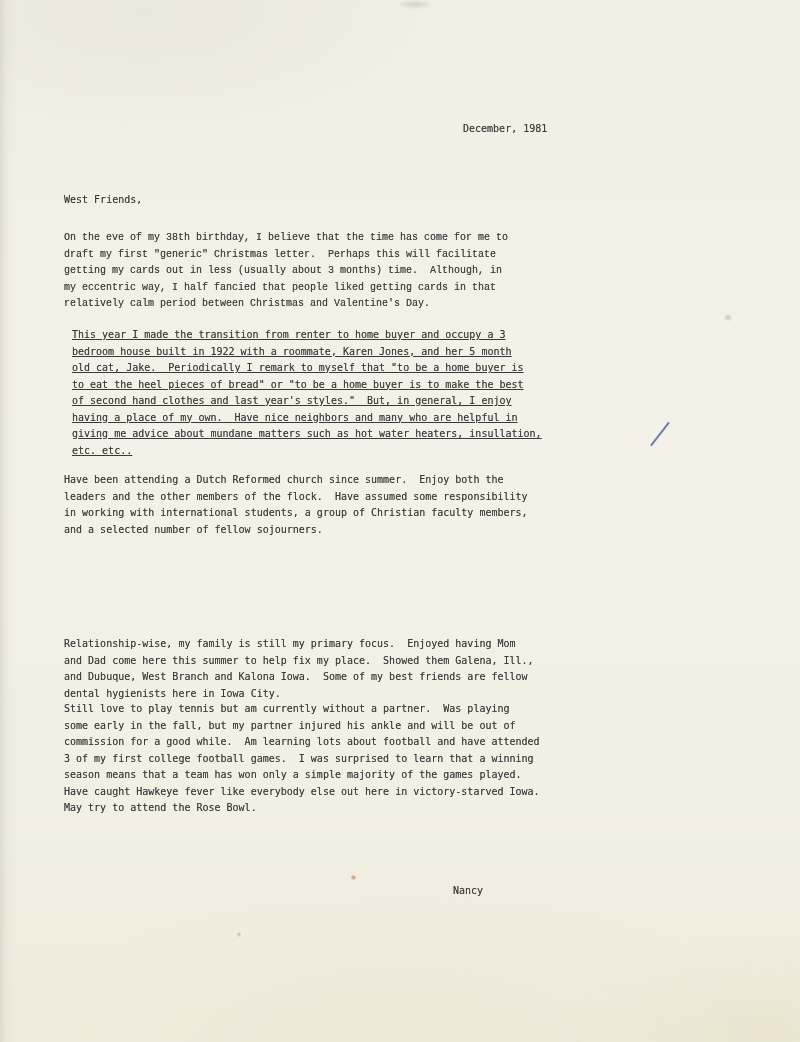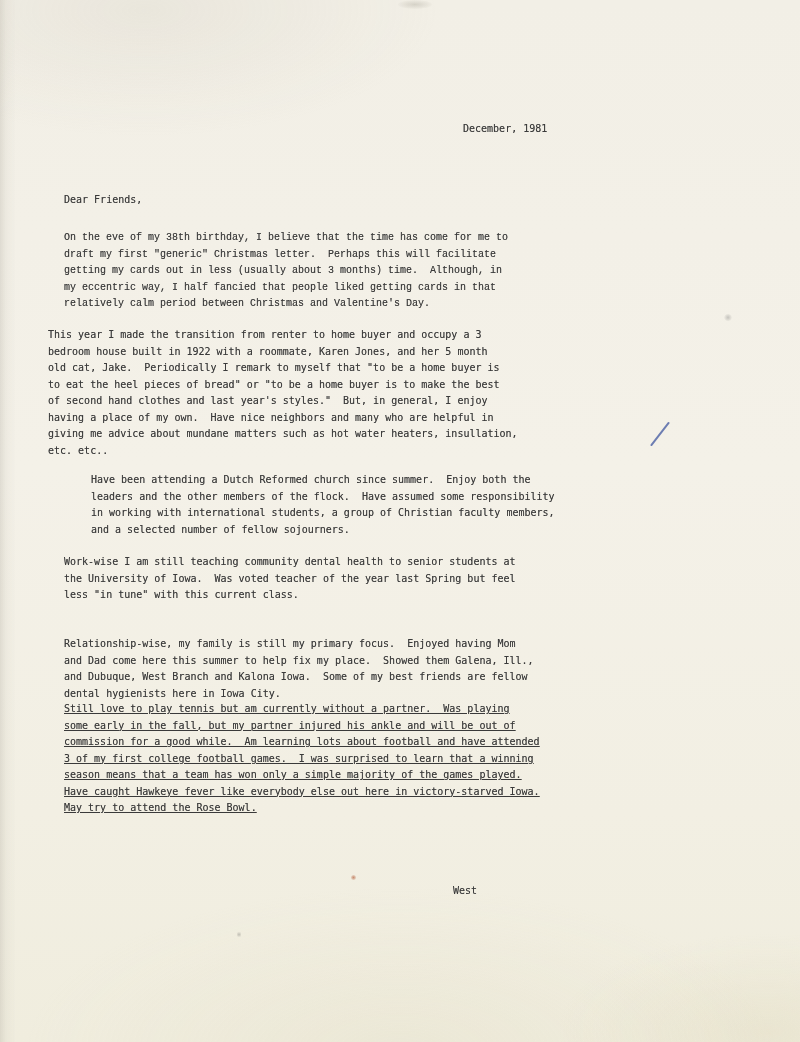--- a/index.html
+++ b/index.html
@@ -26,25 +26,25 @@
     font-size: 10px;
     line-height: 16.5px;
     letter-spacing: 0px;
     color: #3a3a3a;
     text-shadow: 0 0 0.6px rgba(58,58,58,0.55);
     white-space: pre-wrap;
   }
   .date-line      { left: 463px; top: 121px; }
   .salutation     { left: 64px;  top: 192px; }
   .para-1         { left: 64px;  top: 230px; font-family: Liberation Mono, monospace; }
-  .para-2         { left: 48px;  top: 327px; }
-  .para-3         { left: 64px;  top: 472px; margin-left: 27px; }
+  .para-2         { left: 72px;  top: 327px; text-decoration: underline; }
+  .para-3         { left: 64px;  top: 472px; }
   .para-4         { left: 64px;  top: 554px; }
   .para-5         { left: 64px;  top: 636px; }
-  .para-6         { left: 64px;  top: 701px; text-decoration: underline; }
+  .para-6         { left: 64px;  top: 701px; }
   .para-7         { left: 64px;  top: 832px; }
   .signature      { left: 453px; top: 883px; }
 
   
   .pen-slash {
     position: absolute;
     left: 645px;
     top: 433px;
     width: 30px;
     height: 2px;
@@ -91,21 +91,21 @@
     background: radial-gradient(ellipse, rgba(150,145,132,0.30) 0%, rgba(150,145,132,0) 80%);
   }
 </style>
 </head>
 <body>
 
 <div class="scan">
 
   <div class="typed date-line">December, 1981</div>
 
-  <div class="typed salutation">Dear Friends,</div>
+  <div class="typed salutation">West Friends,</div>
 
   <div class="typed para-1">On the eve of my 38th birthday, I believe that the time has come for me to
 draft my first "generic" Christmas letter.  Perhaps this will facilitate
 getting my cards out in less (usually about 3 months) time.  Although, in
 my eccentric way, I half fancied that people liked getting cards in that
 relatively calm period between Christmas and Valentine's Day.</div>
 
   <div class="typed para-2">This year I made the transition from renter to home buyer and occupy a 3
 bedroom house built in 1922 with a roommate, Karen Jones, and her 5 month
 old cat, Jake.  Periodically I remark to myself that "to be a home buyer is
@@ -113,39 +113,36 @@
 of second hand clothes and last year's styles."  But, in general, I enjoy
 having a place of my own.  Have nice neighbors and many who are helpful in
 giving me advice about mundane matters such as hot water heaters, insullation,
 etc. etc..</div>
 
   <div class="typed para-3">Have been attending a Dutch Reformed church since summer.  Enjoy both the
 leaders and the other members of the flock.  Have assumed some responsibility
 in working with international students, a group of Christian faculty members,
 and a selected number of fellow sojourners.</div>
 
-  <div class="typed para-4">Work-wise I am still teaching community dental health to senior students at
-the University of Iowa.  Was voted teacher of the year last Spring but feel
-less "in tune" with this current class.</div>
 
   <div class="typed para-5">Relationship-wise, my family is still my primary focus.  Enjoyed having Mom
 and Dad come here this summer to help fix my place.  Showed them Galena, Ill.,
 and Dubuque, West Branch and Kalona Iowa.  Some of my best friends are fellow
 dental hygienists here in Iowa City.</div>
 
   <div class="typed para-6">Still love to play tennis but am currently without a partner.  Was playing
 some early in the fall, but my partner injured his ankle and will be out of
 commission for a good while.  Am learning lots about football and have attended
 3 of my first college football games.  I was surprised to learn that a winning
 season means that a team has won only a simple majority of the games played.
 Have caught Hawkeye fever like everybody else out here in victory-starved Iowa.
 May try to attend the Rose Bowl.</div>
 
 
-  <div class="typed signature">West</div>
+  <div class="typed signature">Nancy</div>
 
   <div class="pen-slash"></div>
 
   <div class="ink-dot"></div>
 
   <div class="smudge-right"></div>
 
   <div class="speck-bottom"></div>
 
   <div class="smudge-top"></div>

